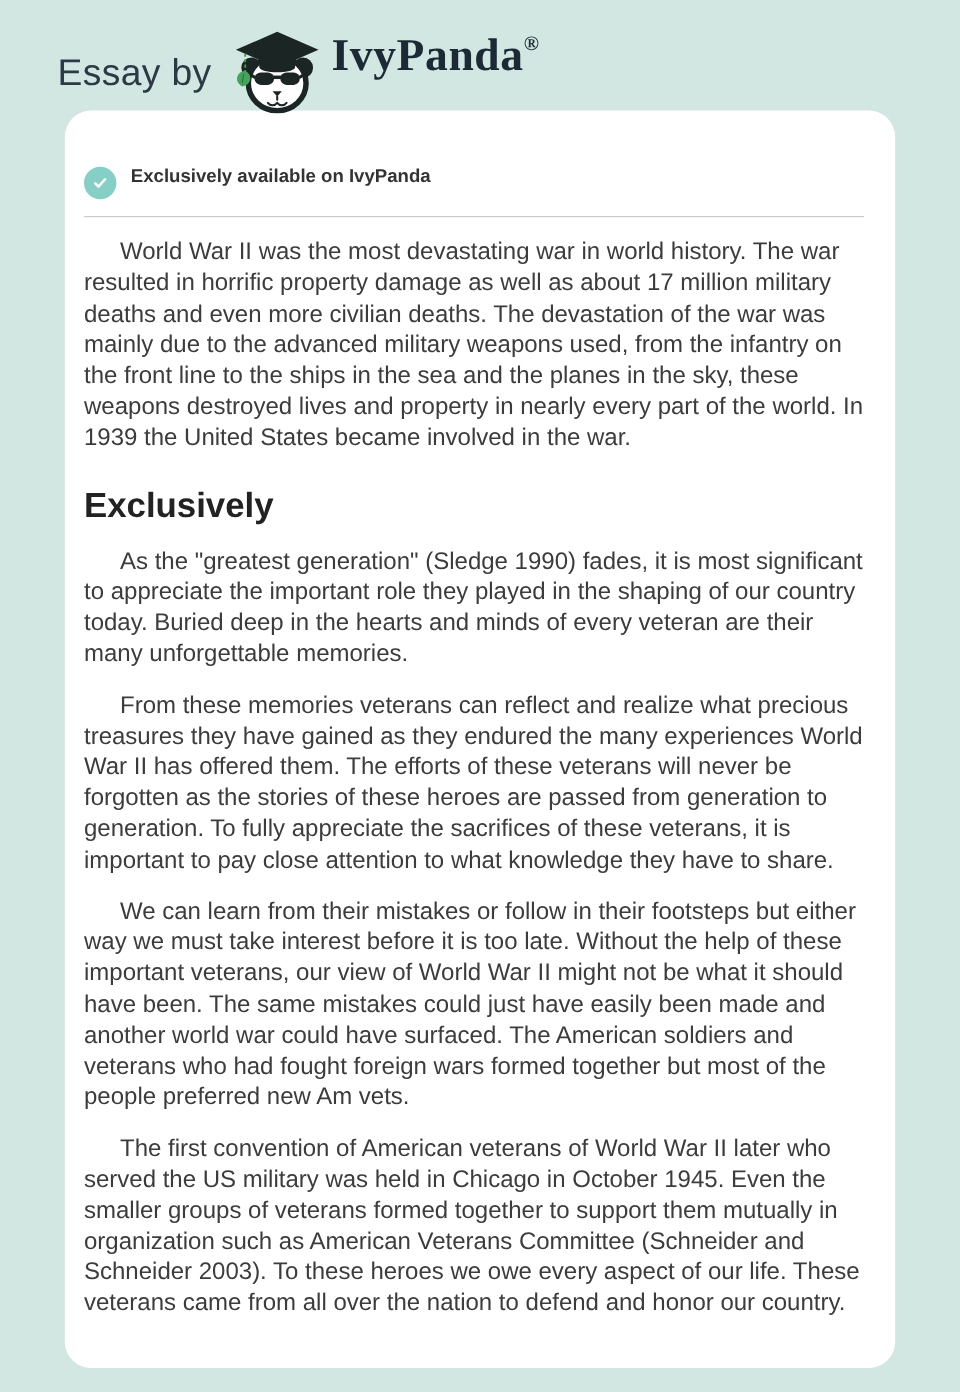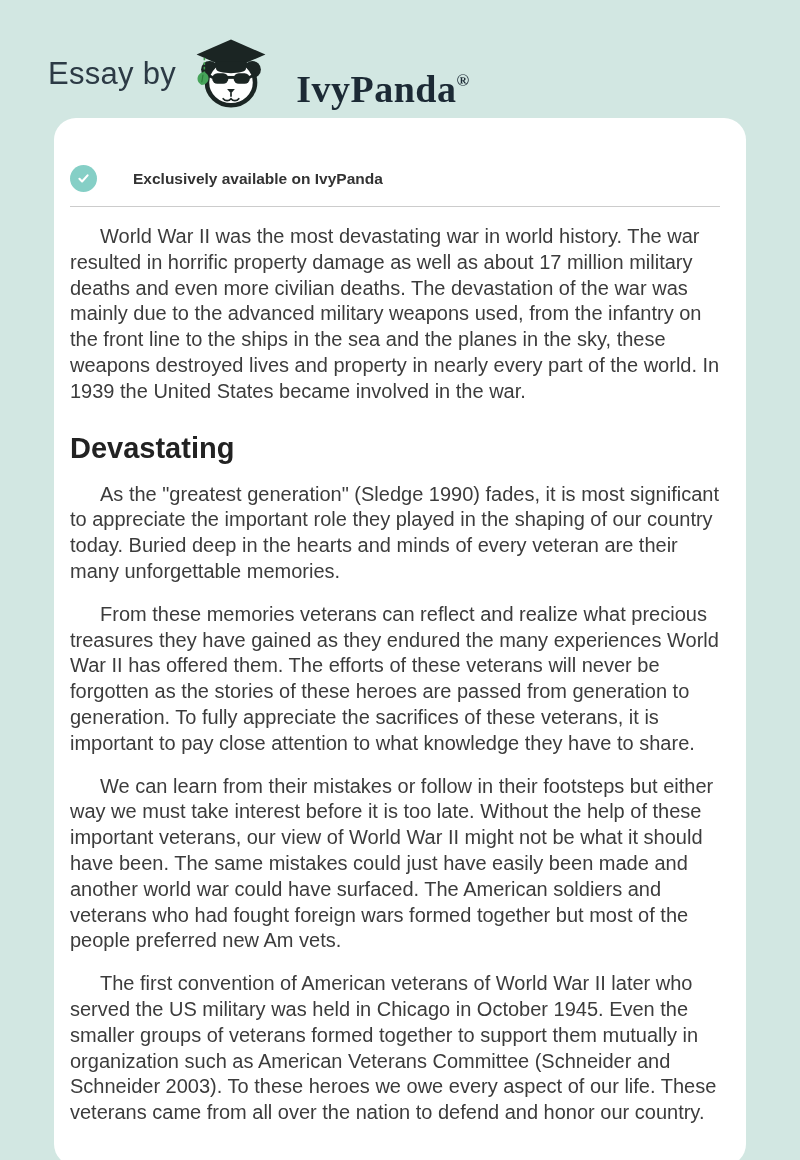--- a/index.html
+++ b/index.html
@@ -9,34 +9,33 @@
     width: 800px;
     height: 1160px;
     background: #d2e7e2;
     font-family: "Liberation Sans", sans-serif;
     overflow: hidden;
   }
   .site-header {
     display: flex;
     align-items: center;
     padding: 30px 0 0 48px;
-    height: 118px;
+    height: 92px;
   }
   .essay-by {
     font-size: 31px;
     color: #2c3a45;
     letter-spacing: 0.3px;
   }
   .logo-link {
     display: flex;
-    align-items: flex-end;
+    align-items: flex-start;
     margin-left: 16px;
     cursor: pointer;
     text-decoration: none;
-    gap: 20px;
   }
   .logo-mark { width: 78px; height: 74px; display: block; }
   .brand {
     font-family: "Liberation Serif", serif;
     font-weight: bold;
     font-size: 38px;
     color: #1c2a35;
     margin-left: 6px;
     letter-spacing: 0.5px;
   }
@@ -56,23 +55,21 @@
   .essay-title {
     margin: 0;
     font-size: 31px;
     line-height: 42px;
     font-weight: bold;
     color: #1e1e1e;
     letter-spacing: -0.2px;
   }
   .badge-row {
     display: flex;
-    align-items: center;
     margin-top: 20px;
-    gap: 24px;
   }
   .check-circle {
     width: 27px;
     height: 27px;
     border-radius: 50%;
     background: #85cfc6;
     display: flex;
     align-items: center;
     justify-content: center;
     flex: 0 0 auto;
@@ -149,20 +146,20 @@
       </svg>
     </span>
     <span class="badge-label">Exclusively available on IvyPanda</span>
   </div>
 
   <hr class="divider">
 
   <div class="essay-body">
     <p class="para">World War II was the most devastating war in world history. The war resulted in horrific property damage as well as about 17 million military deaths and even more civilian deaths. The devastation of the war was mainly due to the advanced military weapons used, from the infantry on the front line to the ships in the sea and the planes in the sky, these weapons destroyed lives and property in nearly every part of the world. In 1939 the United States became involved in the war.</p>
 
-    <h2 class="section-heading">Devastating</h2>
+    <h2 class="section-heading">Exclusively</h2>
 
     <p class="para">As the "greatest generation" (Sledge 1990) fades, it is most significant to appreciate the important role they played in the shaping of our country today. Buried deep in the hearts and minds of every veteran are their many unforgettable memories.</p>
     <p class="para">From these memories veterans can reflect and realize what precious treasures they have gained as they endured the many experiences World War II has offered them. The efforts of these veterans will never be forgotten as the stories of these heroes are passed from generation to generation. To fully appreciate the sacrifices of these veterans, it is important to pay close attention to what knowledge they have to share.</p>
     <p class="para">We can learn from their mistakes or follow in their footsteps but either way we must take interest before it is too late. Without the help of these important veterans, our view of World War II might not be what it should have been. The same mistakes could just have easily been made and another world war could have surfaced. The American soldiers and veterans who had fought foreign wars formed together but most of the people preferred new Am vets.</p>
     <p class="para">The first convention of American veterans of World War II later who served the US military was held in Chicago in October 1945. Even the smaller groups of veterans formed together to support them mutually in organization such as American Veterans Committee (Schneider and Schneider 2003). To these heroes we owe every aspect of our life. These veterans came from all over the nation to defend and honor our country.</p>
   </div>
 </main>
 
 </body></html>

